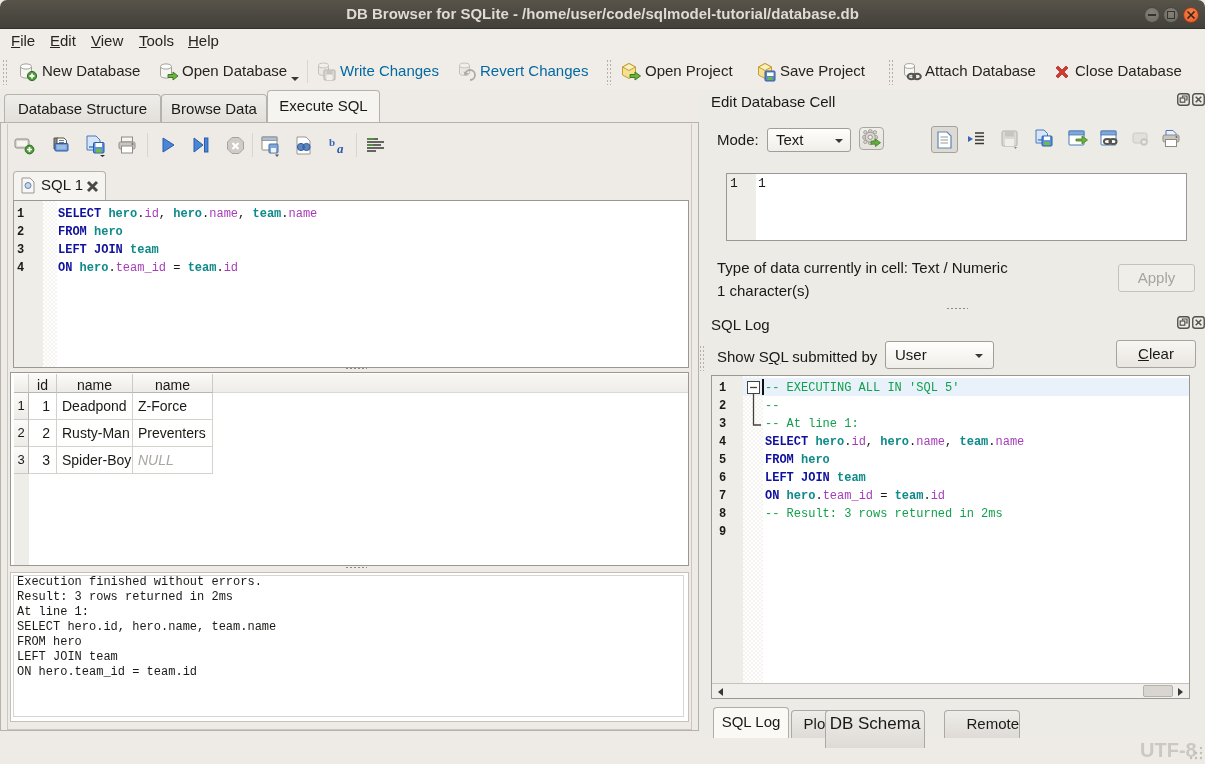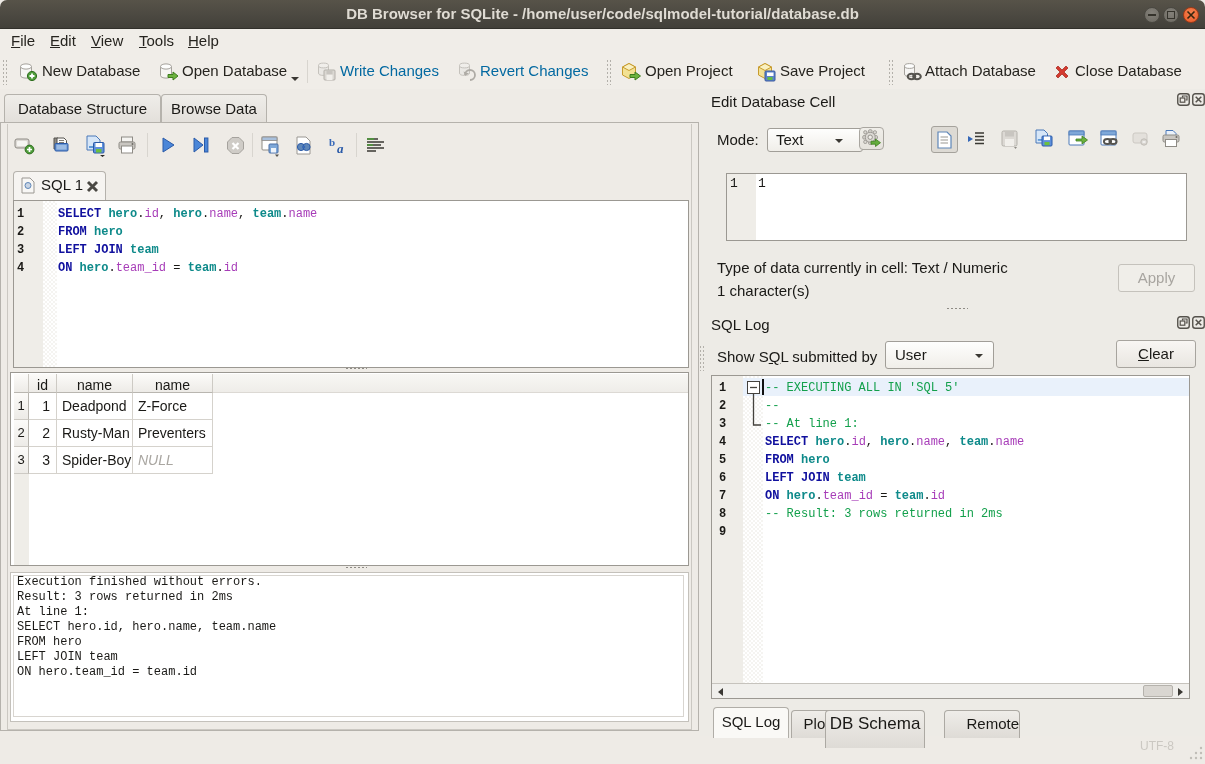--- a/index.html
+++ b/index.html
@@ -109,20 +109,21 @@
   </svg>
 
   <svg class="abs" style="left:1054px;top:10px" width="16" height="16">
     <path d="M2 4 L4 2 L8 6 L12 2 L14 4 L10 8 L14 12 L12 14 L8 10 L4 14 L2 12 L6 8 Z" fill="#D43A2F" stroke="#A32318" stroke-width="0.7"></path>
   </svg>
 </div>
 
 <div class="abs" id="lefttabs" style="left:0;top:89px;width:700px;height:33px;font-size:15px">
   <div class="abs" style="left:4px;top:5px;width:157px;height:28px;background:linear-gradient(#EFEDE9,#E3E0DB);border:1px solid #B5B2AC;border-bottom:none;border-radius:4px 4px 0 0;text-align:center;line-height:28px">Database Structure</div>
   <div class="abs" style="left:161px;top:5px;width:106px;height:28px;background:linear-gradient(#EFEDE9,#E3E0DB);border:1px solid #B5B2AC;border-bottom:none;border-radius:4px 4px 0 0;text-align:center;line-height:28px">Browse Data</div>
+  <div class="abs" style="left:267px;top:1px;width:113px;height:33px;background:#F6F4F1;border:1px solid #B5B2AC;border-bottom:none;border-radius:4px 4px 0 0;text-align:center;line-height:30px">Execute SQL</div>
 </div>
 
 <div class="abs" id="leftpane" style="left:0;top:122px;width:699px;height:609px;background:#EEEBE6;border:1px solid #B5B2AC;border-top:1px solid #B5B2AC">
 </div>
 <div class="abs" style="left:7px;top:124px;width:685px;height:606px;border:1px solid #CBC8C2;border-top:none"></div>
 
 <div class="abs" id="sqltoolbar" style="left:0;top:123px;width:698px;height:46px">
   <div class="abs" style="left:147px;top:10px;width:1px;height:24px;background:#D8D5CF"></div>
   <div class="abs" style="left:252px;top:10px;width:1px;height:24px;background:#D8D5CF"></div>
   <div class="abs" style="left:356px;top:10px;width:1px;height:24px;background:#D8D5CF"></div>
@@ -268,21 +269,21 @@
 <svg class="abs" style="left:1177px;top:93px" width="28" height="13">
   <rect x="0.75" y="0.75" width="11.5" height="11.5" rx="2.5" fill="none" stroke="#55524C" stroke-width="1.4"></rect>
   <path d="M5.5 4.5 V3 H10 V7 H8.5" fill="none" stroke="#55524C" stroke-width="1.2"></path>
   <rect x="3.2" y="5" width="4.6" height="4.2" fill="#EFEDE8" stroke="#55524C" stroke-width="1.2"></rect>
   <rect x="15.75" y="0.75" width="11.5" height="11.5" rx="2.5" fill="none" stroke="#55524C" stroke-width="1.4"></rect>
   <path d="M18.7 3.7 L24.3 9.3 M24.3 3.7 L18.7 9.3" stroke="#55524C" stroke-width="1.5"></path>
 </svg>
 
 <div class="abs" style="left:717px;top:131px;font-size:15px">Mode:</div>
 
-<div class="abs" style="left:767px;top:128px;width:96px;height:24px;background:linear-gradient(#FEFEFD,#F0EEE9);border:1px solid #A19E98;border-radius:3px">
+<div class="abs" style="left:767px;top:128px;width:84px;height:24px;background:linear-gradient(#FEFEFD,#F0EEE9);border:1px solid #A19E98;border-radius:3px">
   <span class="abs" style="left:8px;top:2px;font-size:15px">Text</span>
   <svg class="abs" style="left:66px;top:9px" width="10" height="6">
       <path d="M1 1 L5 5 L9 1 Z" fill="#3a3833"></path>
     </svg>
 </div>
 
 <div class="abs" style="left:859px;top:127px;width:25px;height:23px;background:linear-gradient(#F0EEE9,#E5E2DC);border:1px solid #A9A6A0;border-radius:4px"></div>
 <svg class="abs" style="left:862px;top:129px" width="20" height="20">
   <g fill="#DCD9D4" stroke="#96938D" stroke-width="0.9">
     <rect x="6.6" y="0.8" width="3.4" height="3" rx="1"></rect>
@@ -419,21 +420,21 @@
       <path d="M2 0 L7 4 L2 8 Z" fill="#3a3833"></path>
     </svg>
   <div class="abs" style="left:431px;top:1px;width:30px;height:12px;background:#D9D6D1;border:1px solid #B5B2AC;border-radius:2px"></div>
 </div>
 
 <div class="abs" style="left:713px;top:707px;width:76px;height:31px;background:#FAF9F6;border:1px solid #B0ADA7;border-bottom:none;border-radius:4px 4px 0 0;text-align:center;line-height:28px;font-size:15px">SQL Log</div>
 <div class="abs" style="left:791px;top:710px;width:51px;height:28px;background:linear-gradient(#EFEDE9,#DEDBD6);border:1px solid #ACA9A3;border-bottom:none;border-radius:4px 4px 0 0;text-align:center;line-height:25px;font-size:15px">Plot</div>
 <div class="abs" style="left:825px;top:710px;width:100px;height:38px;background:linear-gradient(#EFEDE9,#DEDBD6);border:1px solid #ACA9A3;border-bottom:none;border-radius:4px 4px 0 0;text-align:center;line-height:25px;font-size:17px">DB Schema</div>
 <div class="abs" style="left:944px;top:710px;width:76px;height:28px;background:linear-gradient(#EFEDE9,#DEDBD6);border:1px solid #ACA9A3;border-bottom:none;border-radius:4px 4px 0 0;text-align:right;line-height:25px;font-size:15px">Remote</div>
 
-<div class="abs" style="left:1140px;top:739px;font-size:12px;font-weight:normal;color:#CBC8C2">UTF-8</div>
+<div class="abs" style="left:1140px;top:739px;font-size:20px;font-weight:bold;color:#CBC8C2">UTF-8</div>
 <svg class="abs" style="left:1188px;top:745px" width="15" height="15">
   <g fill="#C0BDB7">
       <circle cx="13" cy="3" r="1.2"></circle>
       <circle cx="8" cy="8" r="1.2"></circle>
       <circle cx="13" cy="8" r="1.2"></circle>
       <circle cx="3" cy="13" r="1.2"></circle>
       <circle cx="8" cy="13" r="1.2"></circle>
       <circle cx="13" cy="13" r="1.2"></circle>
     </g>
 </svg>

